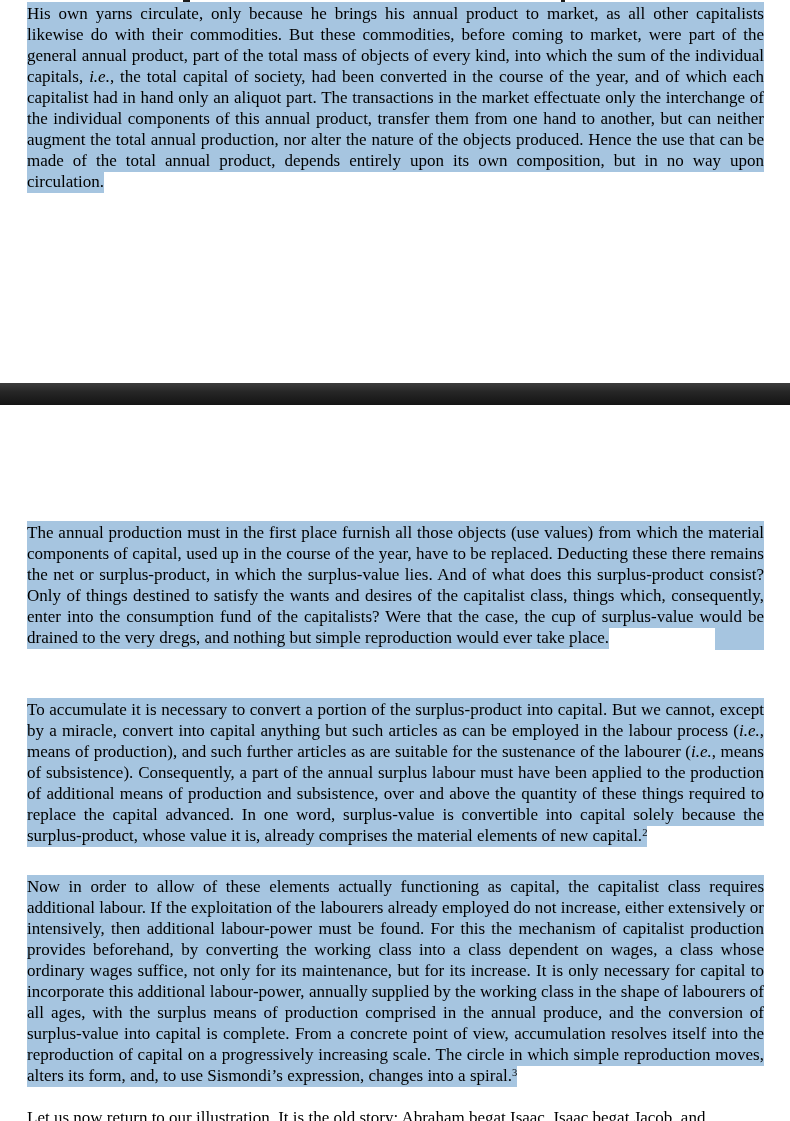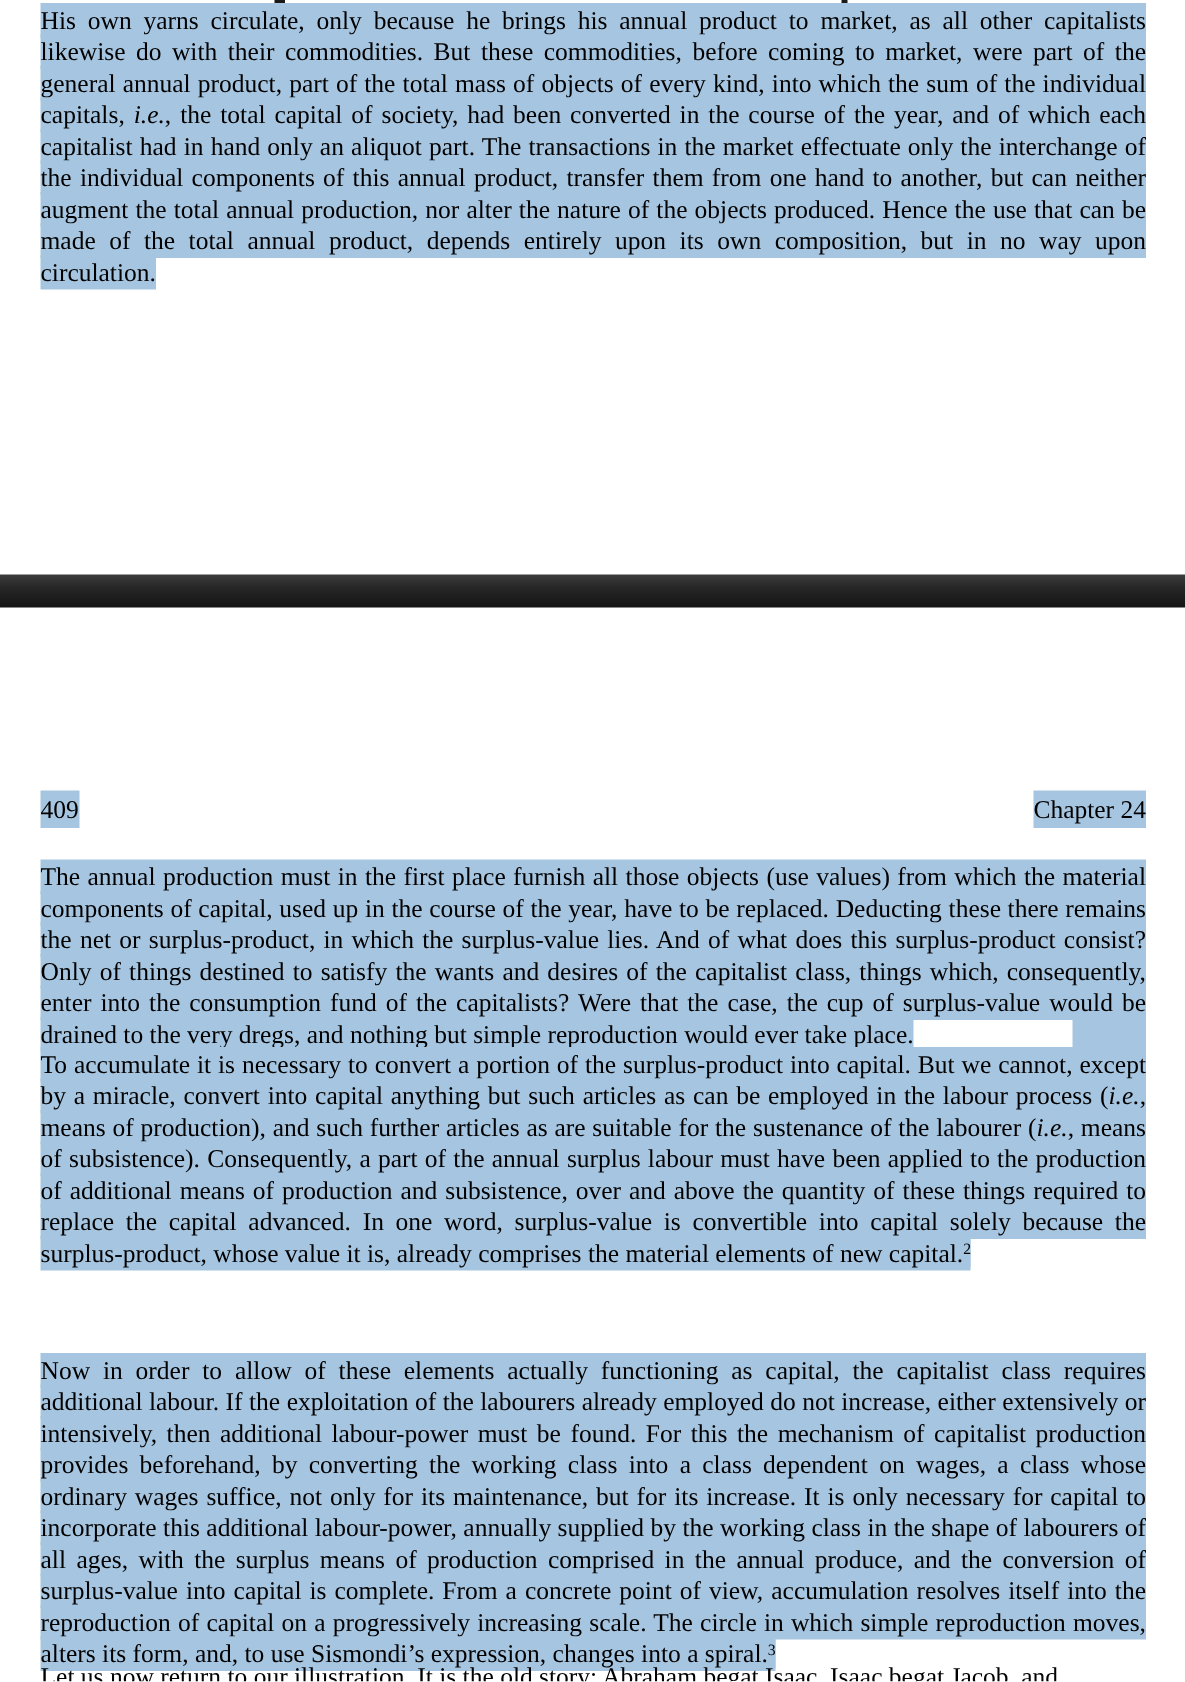--- a/index.html
+++ b/index.html
@@ -102,28 +102,28 @@
     <span class="hl"><span>His own yarns circulate, only because he brings his annual product to market, as all other capitalists likewise do with their commodities. But these commodities, before coming to market, were part of the general annual product, part of the total mass of objects of every kind, into which the sum of the individual capitals, </span><span class="it">i.e.</span><span>, the total capital of society, had been converted in the course of the year, and of which each capitalist had in hand only an aliquot part. The transactions in the market effectuate only the interchange of the individual components of this annual product, transfer them from one hand to another, but can neither augment the total annual production, nor alter the nature of the objects produced. Hence the use that can be made of the total annual product, depends entirely upon its own composition, but in no way upon circulation.</span></span>
   </div>
 
   <div class="separator-band"></div>
 
   <div class="header-row">
     <span class="hl">409</span>
     <span class="hl">Chapter 24</span>
   </div>
 
-  <div class="para" style="top:574px">
+  <div class="para" style="top:522px">
     <span class="hl"><span>The annual production must in the first place furnish all those objects (use values) from which the material components of capital, used up in the course of the year, have to be replaced. Deducting these there remains the net or surplus-product, in which the surplus-value lies. And of what does this surplus-product consist? Only of things destined to satisfy the wants and desires of the capitalist class, things which, consequently, enter into the consumption fund of the capitalists? Were that the case, the cup of surplus-value would be drained to the very dregs, and nothing but simple reproduction would ever take place.</span></span>
     <span class="selection-tail"></span>
   </div>
 
   <div class="para" style="top:699px">
     <span class="hl"><span>To accumulate it is necessary to convert a portion of the surplus-product into capital. But we cannot, except by a miracle, convert into capital anything but such articles as can be employed in the labour process (</span><span class="it">i.e.</span><span>, means of production), and such further articles as are suitable for the sustenance of the labourer (</span><span class="it">i.e.</span><span>, means of subsistence). Consequently, a part of the annual surplus labour must have been applied to the production of additional means of production and subsistence, over and above the quantity of these things required to replace the capital advanced. In one word, surplus-value is convertible into capital solely because the surplus-product, whose value it is, already comprises the material elements of new capital.</span><sup class="fnref">2</sup></span>
   </div>
 
-  <div class="para" style="top:903px">
+  <div class="para" style="top:876px">
     <span class="hl"><span>Now in order to allow of these elements actually functioning as capital, the capitalist class requires additional labour. If the exploitation of the labourers already employed do not increase, either extensively or intensively, then additional labour-power must be found. For this the mechanism of capitalist production provides beforehand, by converting the working class into a class dependent on wages, a class whose ordinary wages suffice, not only for its maintenance, but for its increase. It is only necessary for capital to incorporate this additional labour-power, annually supplied by the working class in the shape of labourers of all ages, with the surplus means of production comprised in the annual produce, and the conversion of surplus-value into capital is complete. From a concrete point of view, accumulation resolves itself into the reproduction of capital on a progressively increasing scale. The circle in which simple reproduction moves, alters its form, and, to use Sismondi’s expression, changes into a spiral.</span><sup class="fnref">3</sup></span>
   </div>
 
   <div class="partial-line">Let us now return to our illustration. It is the old story: Abraham begat Isaac, Isaac begat Jacob, and</div>
 
 </div>
 
 </body></html>

